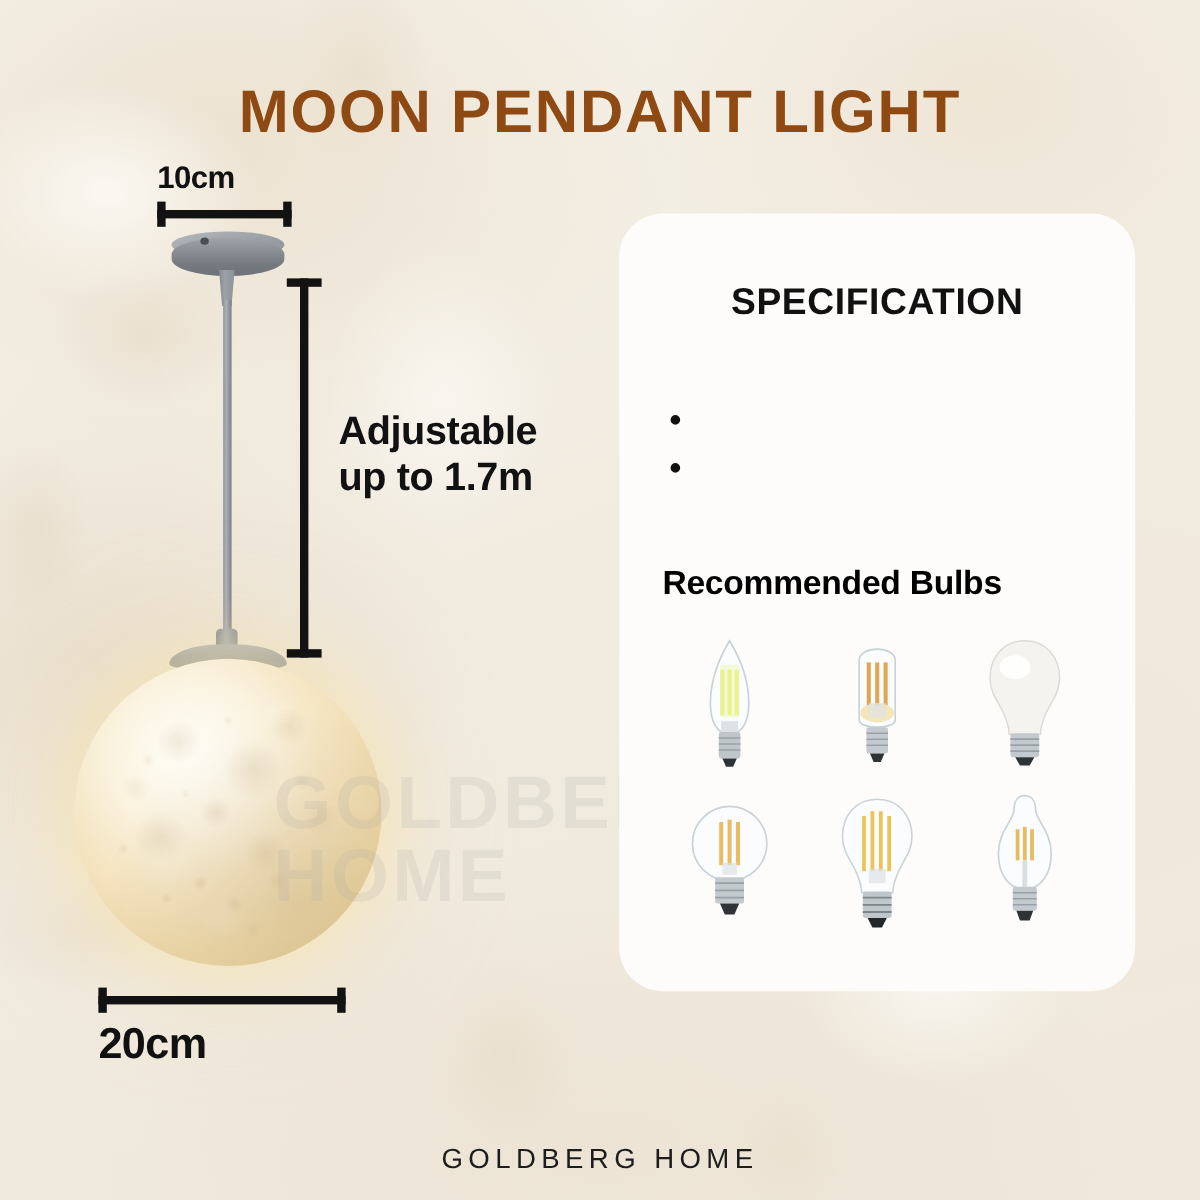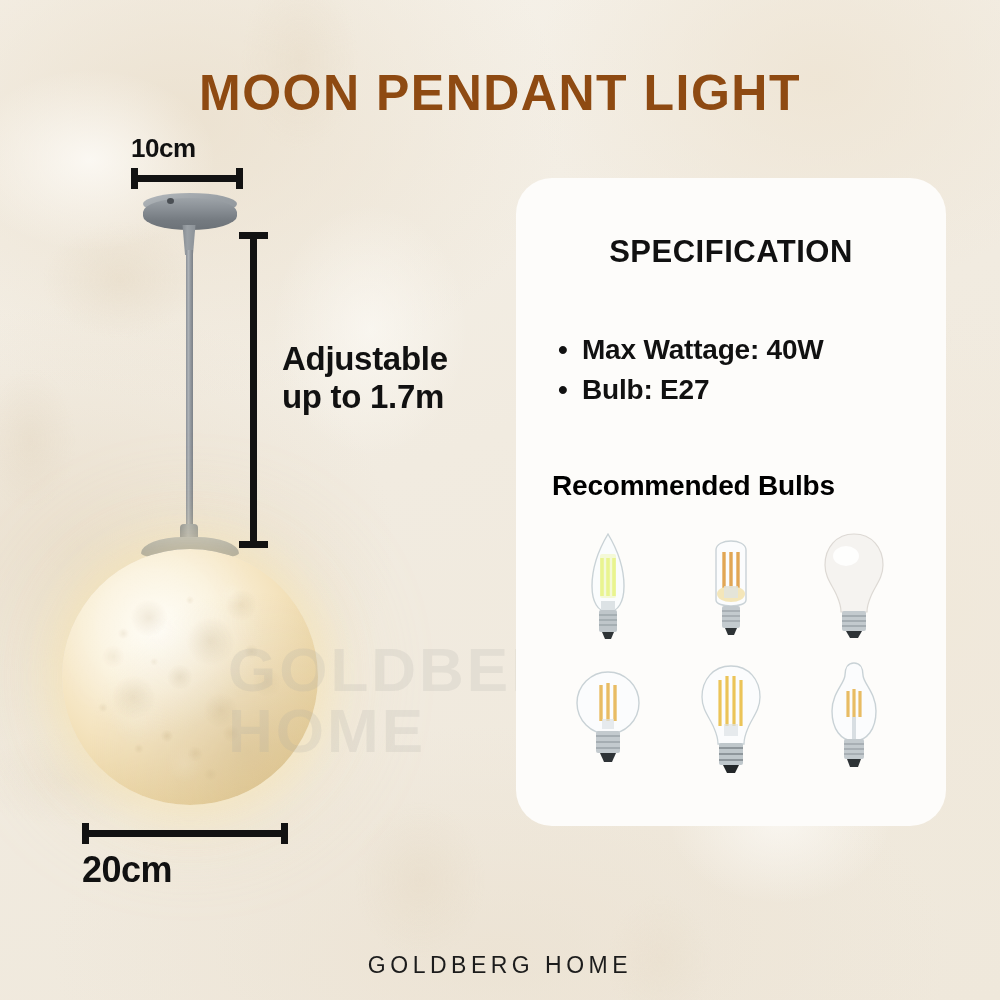--- a/index.html
+++ b/index.html
@@ -262,25 +262,23 @@
 
   <div class="dim-h" style="left:82px; top:830px; width:206px;"></div>
   <div class="dim-label" id="label-20cm">20cm</div>
 
   <div class="card">
     <div class="card-title">SPECIFICATION</div>
 
     <div class="spec-list">
       <div class="spec-item">
         <span class="bullet">•</span>
-        <span>Max Wattage: 40W</span>
       </div>
       <div class="spec-item">
         <span class="bullet">•</span>
-        <span>Bulb: E27</span>
       </div>
     </div>
 
     <div class="rec-title">Recommended Bulbs</div>
 
     <div class="bulb-grid">
 
       <div class="bulb-cell">
         <svg width="60" height="116" viewBox="0 0 60 116">
           <path d="M30 6 C42 26 46 42 46 58 C46 74 40 84 30 84 C20 84 14 74 14 58 C14 42 18 26 30 6Z" fill="#FAFCFD" stroke="#C9D2D6" stroke-width="1.4"></path>

